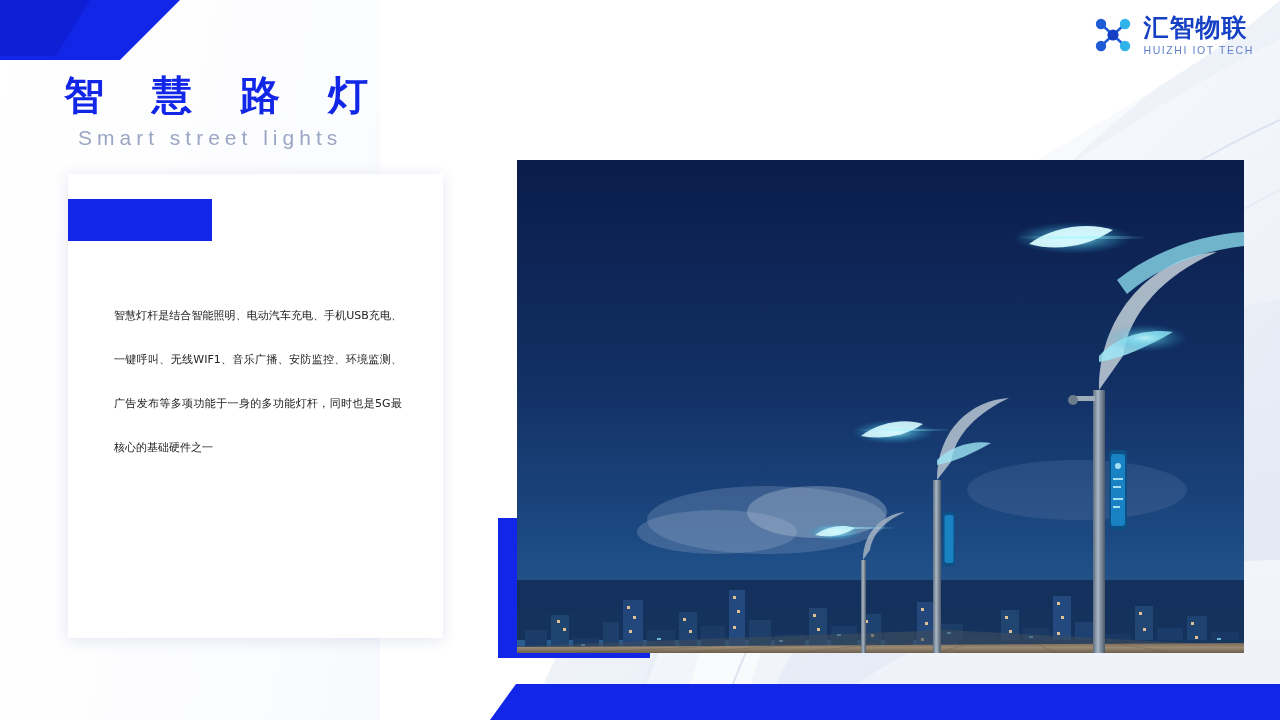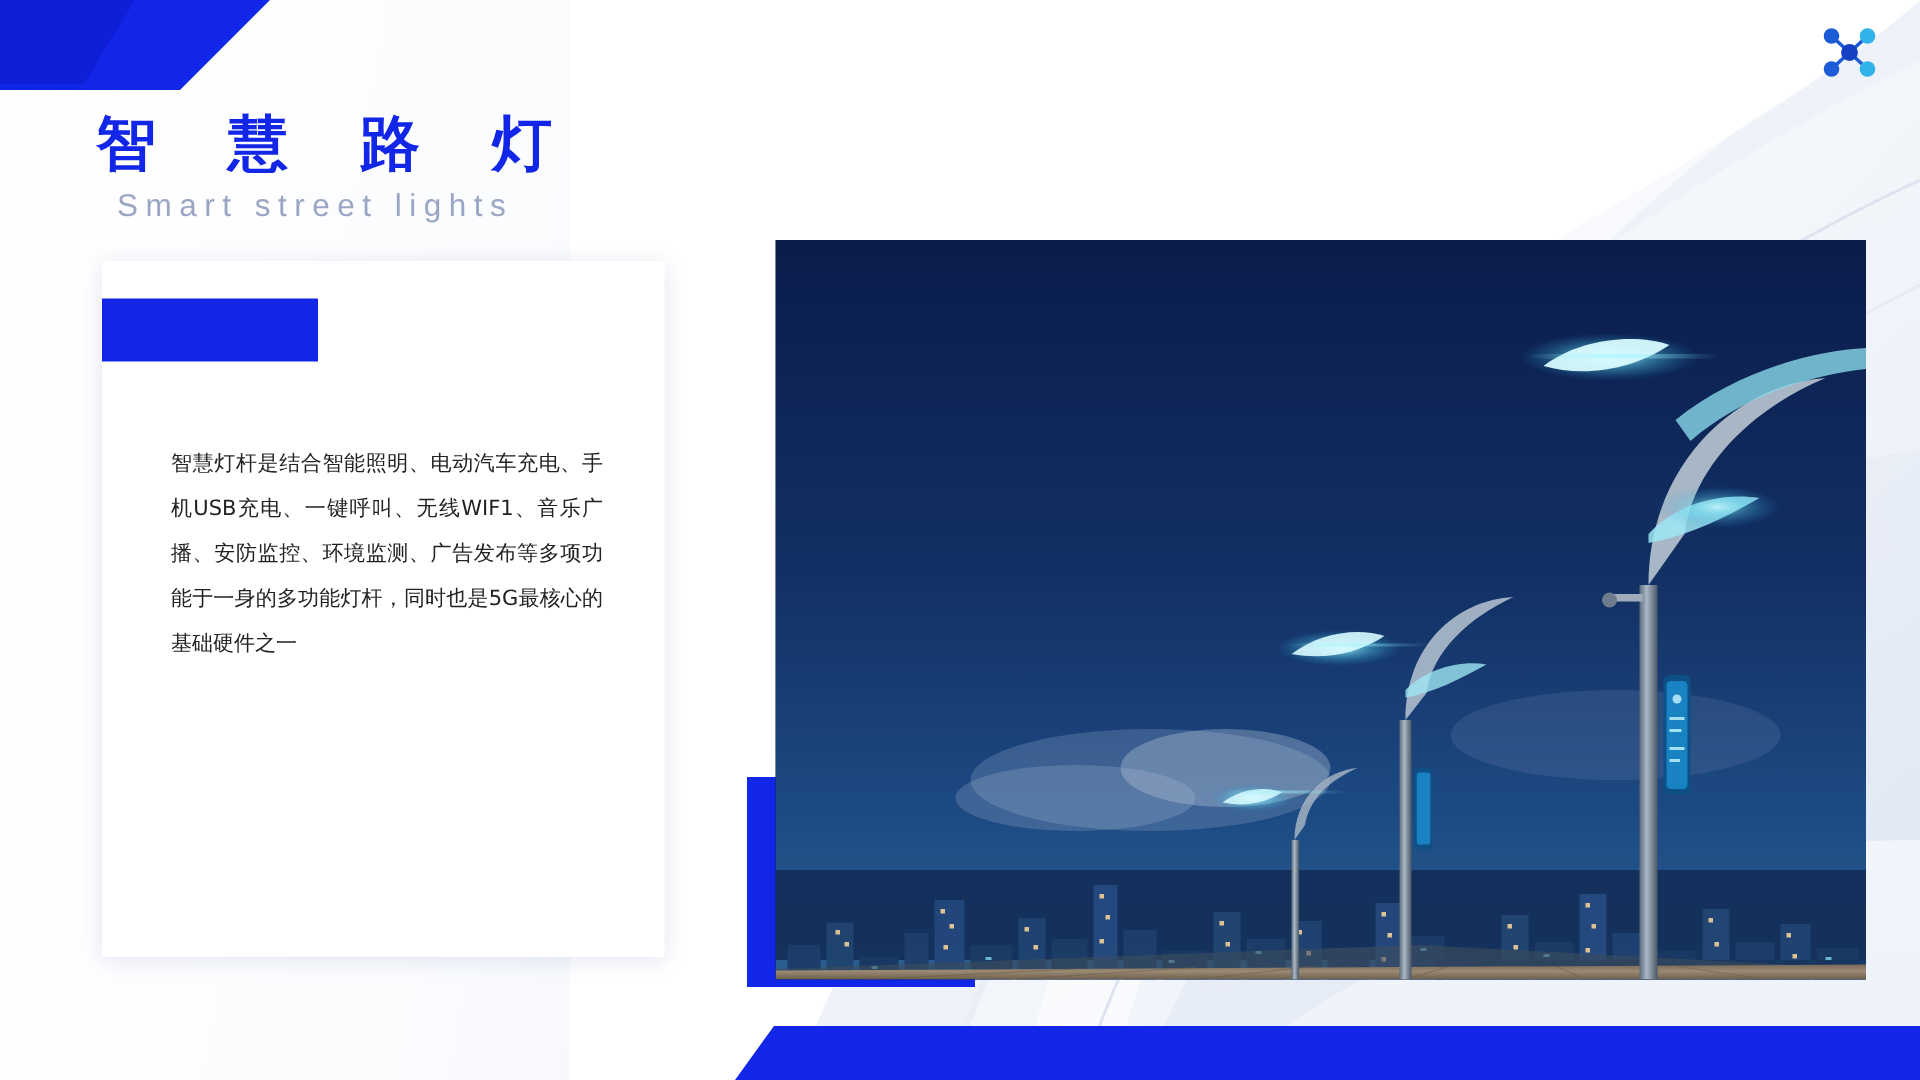--- a/index.html
+++ b/index.html
@@ -155,22 +155,22 @@
     top: 199px;
     width: 144px;
     height: 42px;
     background: #1226e8;
   }
   .card-body {
     position: absolute;
     left: 114px;
     top: 294px;
     width: 288px;
-    font-size: 14px;
-    line-height: 30px;
+    font-size: 11px;
+    line-height: 44px;
     color: #222222;
     font-family: "DejaVu Sans", sans-serif;
     text-align: justify;
   }
 
   
   .photo {
     position: absolute;
     left: 517px;
     top: 160px;
@@ -227,20 +227,24 @@
         <line x1="21" y1="21" x2="9" y2="10" stroke="#1e5bd6" stroke-width="2.4"></line>
         <line x1="21" y1="21" x2="9" y2="32" stroke="#1e5bd6" stroke-width="2.4"></line>
         <line x1="21" y1="21" x2="33" y2="10" stroke="#1e5bd6" stroke-width="2.4"></line>
         <line x1="21" y1="21" x2="33" y2="32" stroke="#1e5bd6" stroke-width="2.4"></line>
         <circle cx="9" cy="10" r="5.2" fill="#1e5bd6"></circle>
         <circle cx="9" cy="32" r="5.2" fill="#1e5bd6"></circle>
         <circle cx="33" cy="10" r="5.2" fill="#2fb3e8"></circle>
         <circle cx="33" cy="32" r="5.2" fill="#2fb3e8"></circle>
         <circle cx="21" cy="21" r="5.6" fill="#1540c4"></circle>
       </svg>
+    </span>
+    <span class="logo-text-wrap">
+      <span class="logo-cn">汇智物联</span>
+      <span class="logo-en">HUIZHI IOT TECH</span>
     </span>
   </div>
 
   <div class="title-cn">智 慧 路 灯</div>
   <div class="title-en">Smart street lights</div>
 
   <div class="text-card"></div>
   <div class="card-tab"></div>
   <div class="card-body">智慧灯杆是结合智能照明、电动汽车充电、手机USB充电、一键呼叫、无线WIF1、音乐广播、安防监控、环境监测、广告发布等多项功能于一身的多功能灯杆，同时也是5G最核心的基础硬件之一</div>
 

